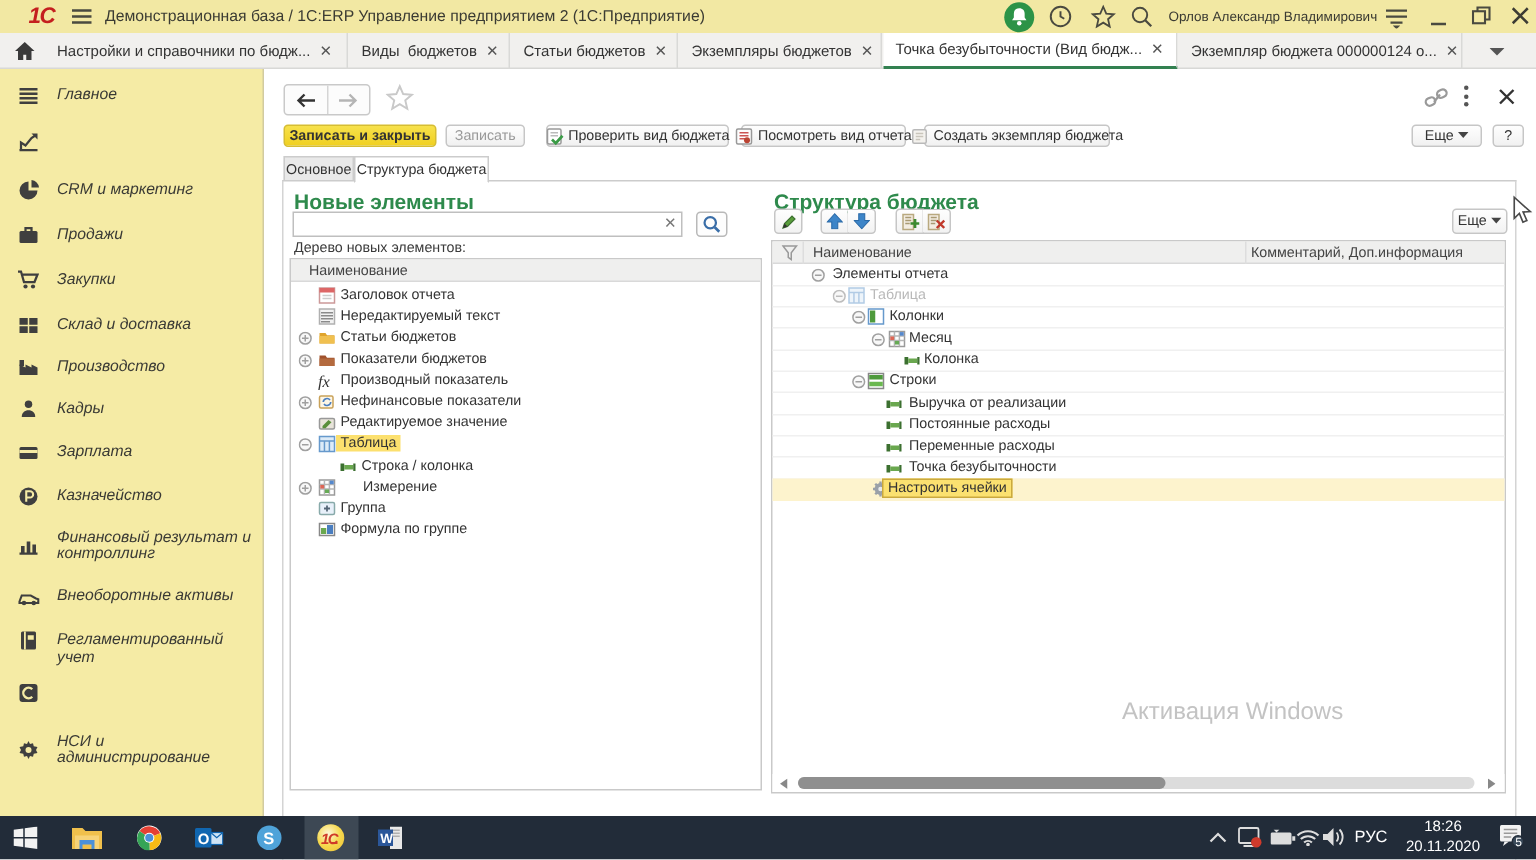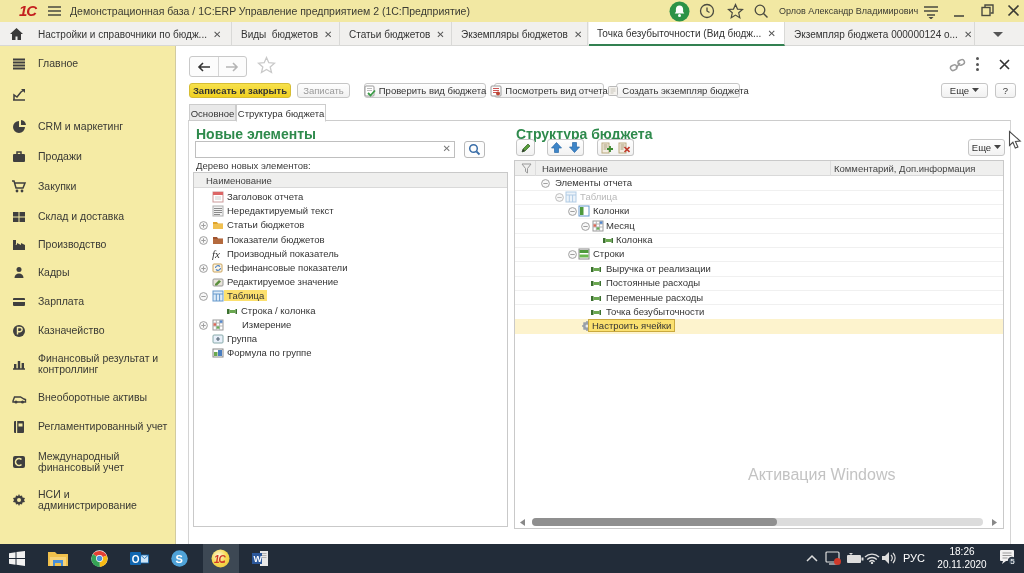--- a/index.html
+++ b/index.html
@@ -13,21 +13,21 @@
 #burger { position:absolute; left:47px; top:5px; }
 
 #tabbar { position:absolute; left:0; top:22px; width:1024px; height:24px; background:#f1f0ee; border-bottom:1px solid #d8d8d6; }
 .tab { position:absolute; top:0; height:24px; font-size:10px; color:#333; border-right:1px solid #d9d9d7; padding:0 8px; display:flex; align-items:center; gap:6px; white-space:nowrap; overflow:hidden; }
 .tab .x { color:#555; font-size:10px; }
 .tab.active { background:#fff; border-bottom:2px solid #338151; }
 
 #sidebar { position:absolute; left:0; top:46px; width:176px; height:498px; background:#f5eba5; border-right:1px solid #d2cba0; }
 .sbitem { position:absolute; left:0; width:176px; color:#3a3a35; font-size:10.5px; line-height:11.5px; }
 .sbitem .ic { position:absolute; left:11px; width:16px; height:16px; display:flex; align-items:center; justify-content:center; }
-.sbitem .lbl { position:absolute; left:38px; right:4px; }
+.sbitem .lbl { position:absolute; left:38px; right:4px;font-style:italic; }
 
 #main { position:absolute; left:177px; top:46px; width:847px; height:498px; background:#fff; }
 
 #navgrp { position:absolute; left:12px; top:10px; width:58px; height:21px; border:1px solid #c9c9c9; border-radius:3px; background:#fcfcfc; display:flex; }
 #navgrp .nb { flex:1; display:flex; align-items:center; justify-content:center; font-size:13px; }
 #navgrp .nb:first-child { border-right:1px solid #d5d5d5; }
 #ttl { position:absolute; left:107px; top:10px; font-size:16px; color:#333; white-space:nowrap; }
 
 .btn { position:absolute; top:37px; border:1px solid #c6c6c6; border-radius:3px; background:linear-gradient(#fefefe,#f1f1f1); font-size:9.5px; color:#333; display:flex; align-items:center; justify-content:center; gap:3px; padding:0 4px; height:15px; white-space:nowrap; }
 .btn.y { background:linear-gradient(#f7e14c,#f0d021); border-color:#d6bd33; font-weight:bold; }
@@ -258,21 +258,20 @@
       </span>
       <span class="lbl" style="top:0px">Регламентированный учет</span>
     </div>
     <div class="sbitem" style="top:404.5px;height:23px">
       <span class="ic" style="top:3.5px">
         <svg width="16" height="16">
           <rect x="2" y="2" width="12" height="12" rx="2" fill="#3f3f3f"></rect>
           <path d="M10.5 5.5A3.5 3.5 0 1 0 10.5 10.5" stroke="#f5eba5" stroke-width="1.6" fill="none"></path>
         </svg>
       </span>
-      <span class="lbl" style="top:0px">Международный<br>финансовый учет</span>
     </div>
     <div class="sbitem" style="top:442.5px;height:23px">
       <span class="ic" style="top:3.5px">
         <svg width="16" height="16">
           <path d="M8 2l1 2 2-.5.5 2L14 6l-1 2 1 2-2.5.5-.5 2-2-.5-1 2-1-2-2 .5-.5-2L2 10l1-2-1-2 2.5-.5.5-2 2 .5z" fill="#3f3f3f"></path>
           <circle cx="8" cy="8" r="2" fill="#f5eba5"></circle>
         </svg>
       </span>
       <span class="lbl" style="top:0px">НСИ и<br>администрирование</span>
     </div>

